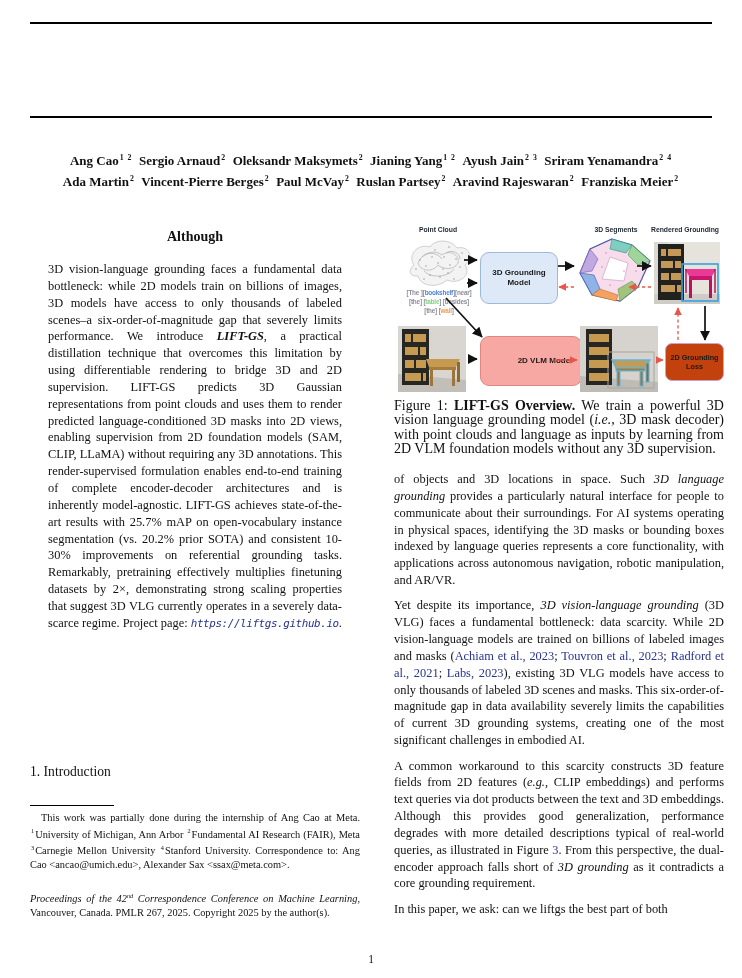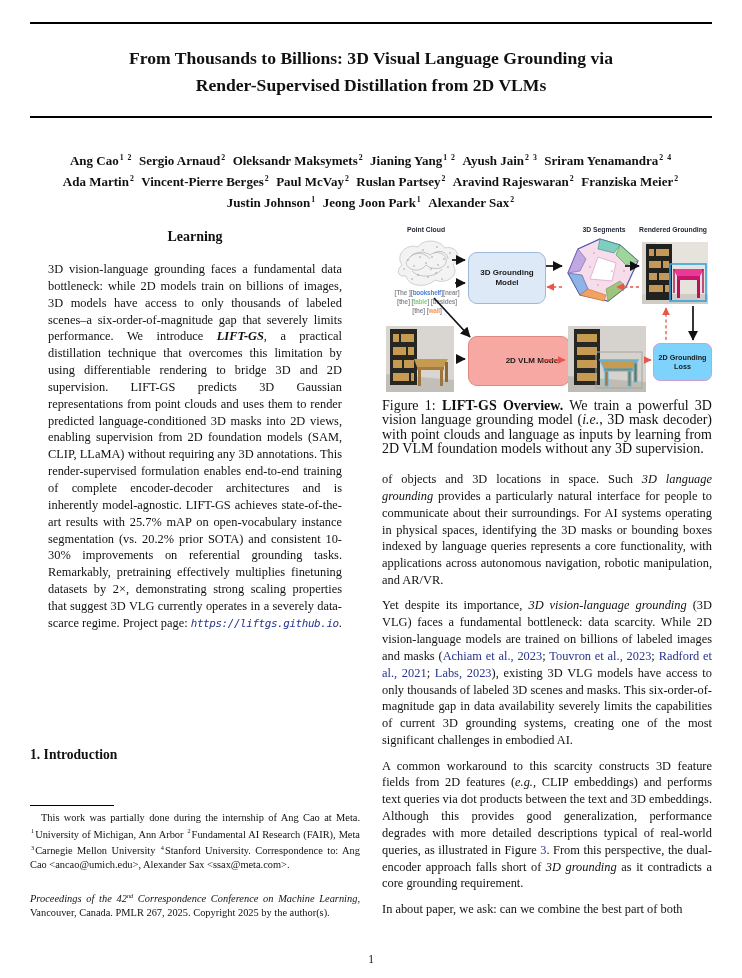--- a/index.html
+++ b/index.html
@@ -12,76 +12,71 @@
            font-weight:bold;font-size:13px;line-height:17.6px;}
   .seg-sup{vertical-align:super;font-size:60%;letter-spacing:1px;margin-left:1px;}
   .seg-isup{vertical-align:super;font-size:60%;font-style:italic;}
   .seg-i{font-style:italic;}
   .seg-b{font-weight:bold;}
   .seg-bi{font-weight:bold;font-style:italic;}
   .seg-link{color:#26338f;margin-top:28px;}
   .seg-mono{font-family:"DejaVu Sans Mono",monospace;font-size:88%;color:#26338f;letter-spacing:-0.4px;font-style:italic;}
   .col{position:absolute;width:330px;}
   .col-left{left:30px;top:224px;height:740px;}
-  .col-right{left:382px;top:224px;height:740px;}
+  .col-right{left:394px;top:224px;height:740px;}
   .abstract-heading{position:absolute;top:5px;left:0;width:100%;text-align:center;
                     font-weight:bold;font-size:14px;}
   .abstract-body{position:absolute;top:37px;left:18px;width:294px;text-align:justify;
                  font-size:12.4px;line-height:16.85px;}
-  .section-heading{position:absolute;top:523px;left:0;font-weight:bold;font-size:13.6px;}
+  .section-heading{position:absolute;top:540px;left:0;font-weight:normal;font-size:13.6px;}
   .intro-para{position:absolute;top:540px;left:0;width:330px;text-align:justify;
               font-size:12.4px;line-height:16.85px;}
   .footnote-rule{position:absolute;top:581px;left:0;width:84px;height:1.2px;background:#000;}
   .footnote{position:absolute;top:587px;left:0;width:330px;font-size:10.4px;line-height:13.2px;
             text-align:justify;}
   .footnote .indent{display:inline-block;width:11px;}
   .proceedings{position:absolute;top:665px;left:0;width:330px;font-size:10.4px;line-height:13.4px;
                text-align:justify;}
   .page-number{position:absolute;top:953px;left:0;width:742px;text-align:center;font-size:11.5px;}
   
   .figure{position:absolute;top:2px;left:-6px;width:336px;height:172px;
           font-family:"Liberation Sans",sans-serif;}
   .fig-label{position:absolute;top:0;font-size:6.8px;font-weight:bold;color:#1c2430;text-align:center;}
   .fig-box{position:absolute;border-radius:9px;display:flex;align-items:center;justify-content:center;
            text-align:center;font-size:8px;font-weight:bold;color:#1a1a1a;line-height:10.5px;}
   .box-3dgm{left:92px;top:26px;width:76px;height:50px;background:#dde9f6;border:1px solid #9db9d8;}
   .box-vlm{left:92px;top:110px;width:72px;height:48px;background:#f8a8a2;border:1px solid #df8781;padding-left:28px;}
-  .box-loss{left:277px;top:117px;width:57px;height:36px;background:#7dd3fc;border:1px solid #cf9fcf;
+  .box-loss{left:277px;top:117px;width:57px;height:36px;background:#c2410c;border:1px solid #cf9fcf;
             font-size:7.2px;line-height:9.5px;border-radius:7px;}
   .fig-tokens{position:absolute;left:-4px;top:62px;width:110px;text-align:center;
               font-size:6.4px;font-weight:bold;line-height:9px;letter-spacing:-0.2px;}
   .fig-img{position:absolute;}
   .caption{position:absolute;top:175px;left:0;width:330px;font-size:14px;line-height:14.4px;
            text-align:justify;}
   .body-text{position:absolute;top:247px;left:0;width:330px;}
   .para{font-size:12.4px;line-height:16.85px;text-align:justify;margin:0 0 8.5px 0;}
   svg{display:block;}
 </style>
 </head>
 <body>
 
 <div class="page">
 
   <div class="rule" style="top:22px;left:30px;width:682px;"></div>
 
-  <div class="title">
-    <div>From Thousands to Billions: 3D Visual Language Grounding via</div>
-    <div>Render-Supervised Distillation from 2D VLMs</div>
-  </div>
 
   <div class="rule" style="top:116px;left:30px;width:682px;"></div>
 
   <div class="authors">
     <div><span>Ang Cao</span><span class="seg-sup">1 2</span><span>&nbsp;&nbsp;Sergio Arnaud</span><span class="seg-sup">2</span><span>&nbsp;&nbsp;Oleksandr Maksymets</span><span class="seg-sup">2</span><span>&nbsp;&nbsp;Jianing Yang</span><span class="seg-sup">1 2</span><span>&nbsp;&nbsp;Ayush Jain</span><span class="seg-sup">2 3</span><span>&nbsp;&nbsp;Sriram Yenamandra</span><span class="seg-sup">2 4</span></div>
     <div><span>Ada Martin</span><span class="seg-sup">2</span><span>&nbsp;&nbsp;Vincent-Pierre Berges</span><span class="seg-sup">2</span><span>&nbsp;&nbsp;Paul McVay</span><span class="seg-sup">2</span><span>&nbsp;&nbsp;Ruslan Partsey</span><span class="seg-sup">2</span><span>&nbsp;&nbsp;Aravind Rajeswaran</span><span class="seg-sup">2</span><span>&nbsp;&nbsp;Franziska Meier</span><span class="seg-sup">2</span></div>
-    <div><span>Justin Johnson</span><span class="seg-sup">1</span><span>&nbsp;&nbsp;Jeong Joon Park</span><span class="seg-sup">1</span><span>&nbsp;&nbsp;Alexander Sax</span><span class="seg-sup">2</span></div>
   </div>
 
   <div class="col col-left">
-    <div class="abstract-heading">Learning</div>
+    <div class="abstract-heading">Although</div>
     <div class="abstract-body"><span>3D vision-language grounding faces a fundamental data bottleneck: while 2D models train on billions of images, 3D models have access to only thousands of labeled scenes–a six-order-of-magnitude gap that severely limits performance. We introduce </span><span class="seg-bi">LIFT-GS</span><span>, a practical distillation technique that overcomes this limitation by using differentiable rendering to bridge 3D and 2D supervision. LIFT-GS predicts 3D Gaussian representations from point clouds and uses them to render predicted language-conditioned 3D masks into 2D views, enabling supervision from 2D foundation models (SAM, CLIP, LLaMA) without requiring any 3D annotations. This render-supervised formulation enables end-to-end training of complete encoder-decoder architectures and is inherently model-agnostic. LIFT-GS achieves state-of-the-art results with 25.7% mAP on open-vocabulary instance segmentation (vs. 20.2% prior SOTA) and consistent 10-30% improvements on referential grounding tasks. Remarkably, pretraining effectively multiplies finetuning datasets by 2×, demonstrating strong scaling properties that suggest 3D VLG currently operates in a severely data-scarce regime. Project page: </span><span class="seg-mono">https://liftgs.github.io</span><span>.</span></div>
 
     <div class="section-heading">1. Introduction</div>
 
     <div class="footnote-rule"></div>
     <div class="footnote"><span class="indent"></span><span><span>This work was partially done during the internship of Ang Cao at Meta. </span><span class="seg-sup">1</span><span>University of Michigan, Ann Arbor </span><span class="seg-sup">2</span><span>Fundamental AI Research (FAIR), Meta </span><span class="seg-sup">3</span><span>Carnegie Mellon University </span><span class="seg-sup">4</span><span>Stanford University. Correspondence to: Ang Cao &lt;ancao@umich.edu&gt;, Alexander Sax &lt;ssax@meta.com&gt;.</span></span></div>
 
     <div class="proceedings"><span class="seg-i">Proceedings of the 42</span><span class="seg-isup">nd</span><span class="seg-i"> Correspondence Conference on Machine Learning</span><span>, Vancouver, Canada. PMLR 267, 2025. Copyright 2025 by the author(s).</span></div>
   </div>
 
@@ -254,18 +249,18 @@
         </g>
       </svg>
     </div>
 
     <div class="caption"><span>Figure 1: </span><span class="seg-b">LIFT-GS  Overview.</span><span> We train a powerful 3D vision language grounding model (</span><span class="seg-i">i.e.</span><span>, 3D mask decoder) with point clouds and language as inputs by learning from 2D VLM foundation models without any 3D supervision.</span></div>
 
     <div class="body-text">
       <p class="para"><span>of objects and 3D locations in space. Such </span><span class="seg-i">3D language grounding</span><span> provides a particularly natural interface for people to communicate about their surroundings. For AI systems operating in physical spaces, identifying the 3D masks or bounding boxes indexed by language queries represents a core functionality, with applications across autonomous navigation, robotic manipulation, and AR/VR.</span></p>
       <p class="para"><span>Yet despite its importance, </span><span class="seg-i">3D vision-language grounding</span><span> (3D VLG) faces a fundamental bottleneck: data scarcity. While 2D vision-language models are trained on billions of labeled images and masks (</span><span class="seg-link">Achiam et al., 2023</span><span>; </span><span class="seg-link">Touvron et al., 2023</span><span>; </span><span class="seg-link">Radford et al., 2021</span><span>; </span><span class="seg-link">Labs, 2023</span><span>), existing 3D VLG models have access to only thousands of labeled 3D scenes and masks. This six-order-of-magnitude gap in data availability severely limits the capabilities of current 3D grounding systems, creating one of the most significant challenges in embodied AI.</span></p>
       <p class="para"><span>A common workaround to this scarcity constructs 3D feature fields from 2D features (</span><span class="seg-i">e.g.</span><span>, CLIP embeddings) and performs text queries via dot products between the text and 3D embeddings. Although this provides good generalization, performance degrades with more detailed descriptions typical of real-world queries, as illustrated in Figure </span><span class="seg-link">3</span><span>. From this perspective, the dual-encoder approach falls short of </span><span class="seg-i">3D grounding</span><span> as it contradicts a core grounding requirement.</span></p>
-      <p class="para"><span>In about paper, we ask: can we combine the best part of both</span></p>
+      <p class="para"><span>In this paper, we ask: can we liftgs the best part of both</span></p>
     </div>
   </div>
 
   <div class="page-number">1</div>
 </div>
 
 </body></html>

